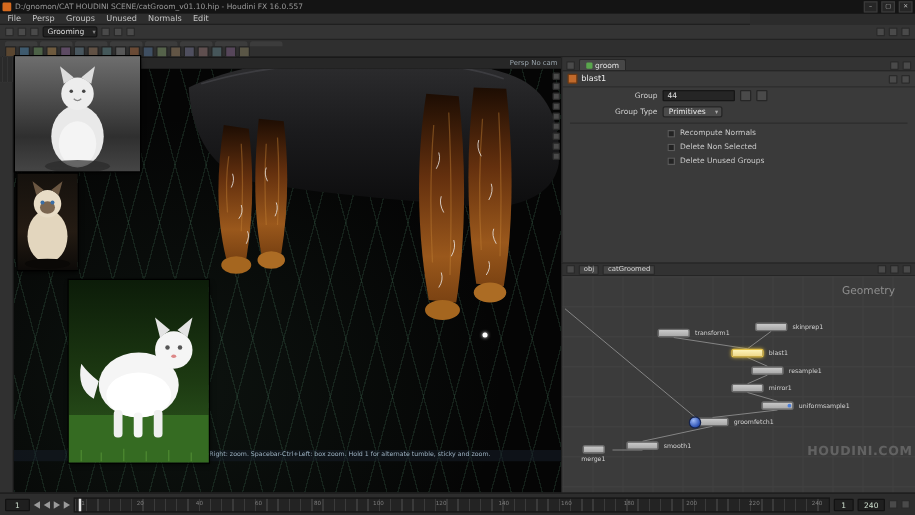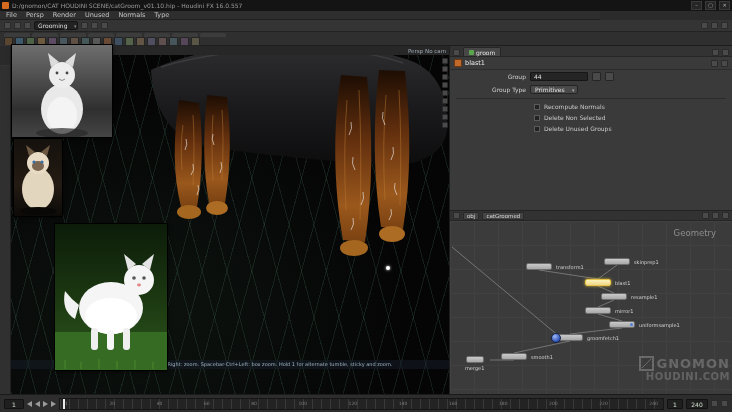--- a/index.html
+++ b/index.html
@@ -134,24 +134,24 @@
   <span>D:/gnomon/CAT HOUDINI SCENE/catGroom_v01.10.hip - Houdini FX 16.0.557</span>
   <span class="sp"></span>
   <span class="win-btn">–</span>
   <span class="win-btn">▢</span>
   <span class="win-btn">✕</span>
 </div>
 
 <div id="menubar" class="abs">
   <span>File</span>
   <span>Persp</span>
-  <span>Render</span>
+  <span>Groups</span>
   <span>Unused</span>
   <span>Normals</span>
-  <span>Type</span>
+  <span>Edit</span>
 </div>
 
 <div id="toolbar" class="abs">
   <span class="mini-ic"></span>
   <span class="mini-ic"></span>
   <span class="mini-ic"></span>
   <span class="combo">Grooming</span>
   <span class="mini-ic"></span>
   <span class="mini-ic"></span>
   <span class="mini-ic"></span>
@@ -461,18 +461,14 @@
     <span>240</span>
     <span id="frame-marker"></span>
   </div>
   <span class="tfield" style="width:16px">1</span>
   <span class="tfield" style="width:22px">240</span>
   <span class="mini-ic"></span>
   <span class="mini-ic"></span>
 </div>
 
 <div id="watermark" class="abs">
-  <div id="wm-row">
-    <span id="wm-logo"></span>
-    <span class="wm-text1">GNOMON</span>
-  </div>
   <span class="wm-text2">HOUDINI.COM</span>
 </div>
 
 </body></html>

